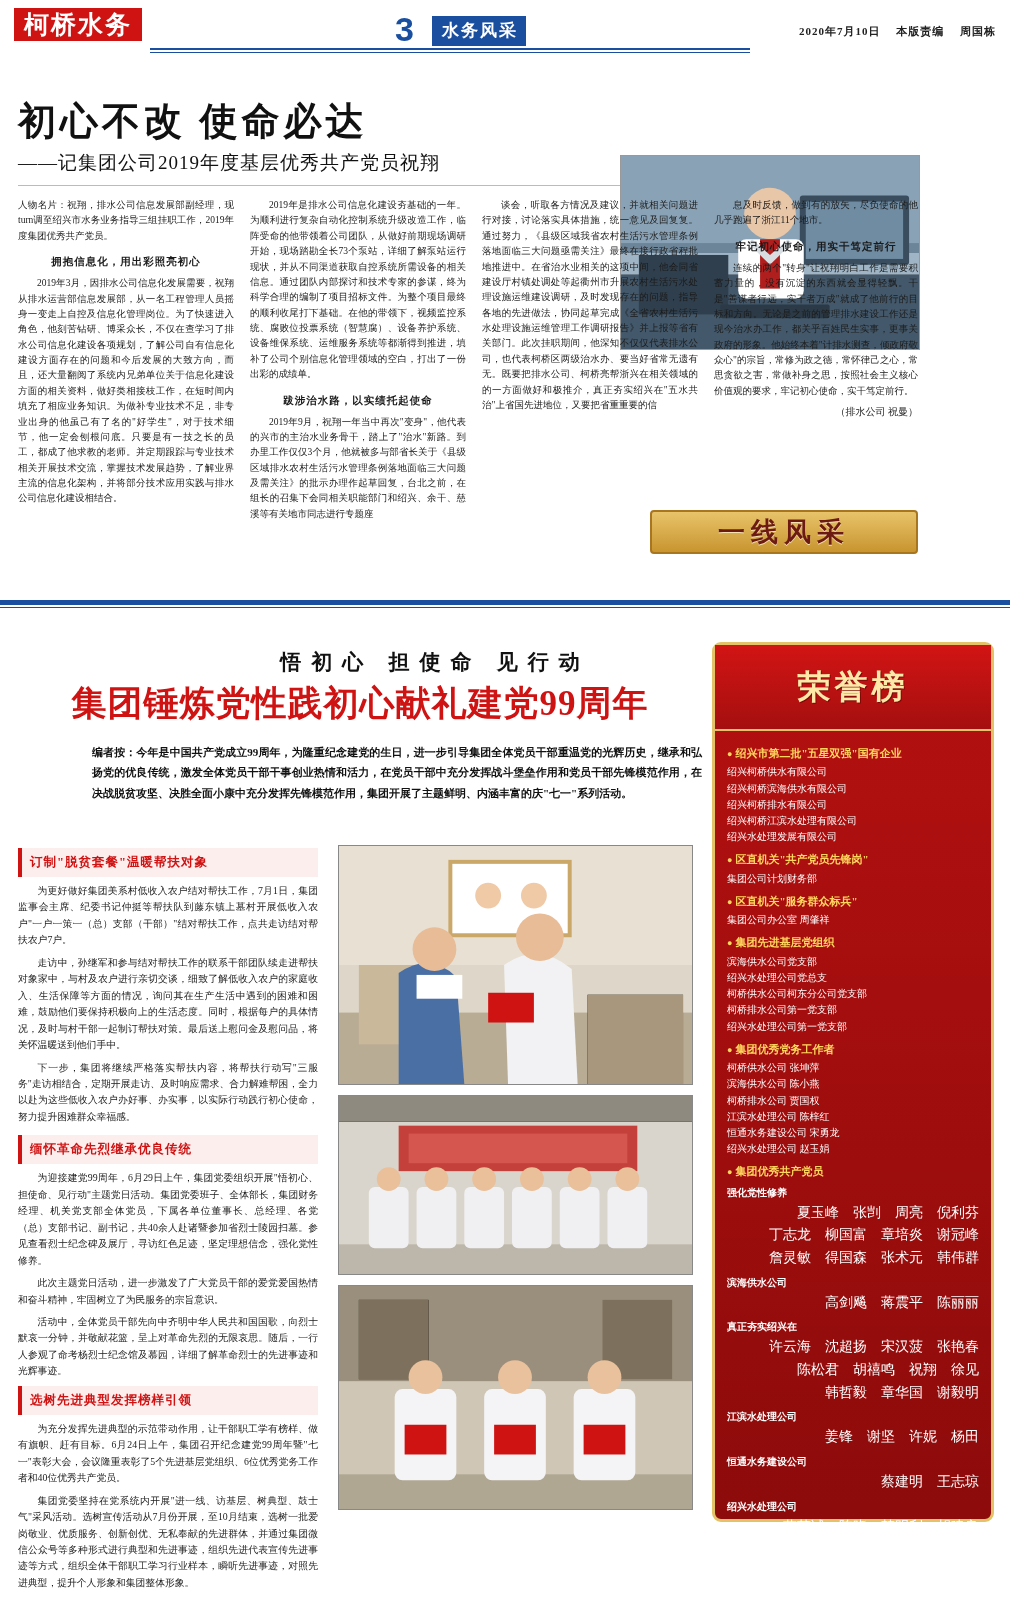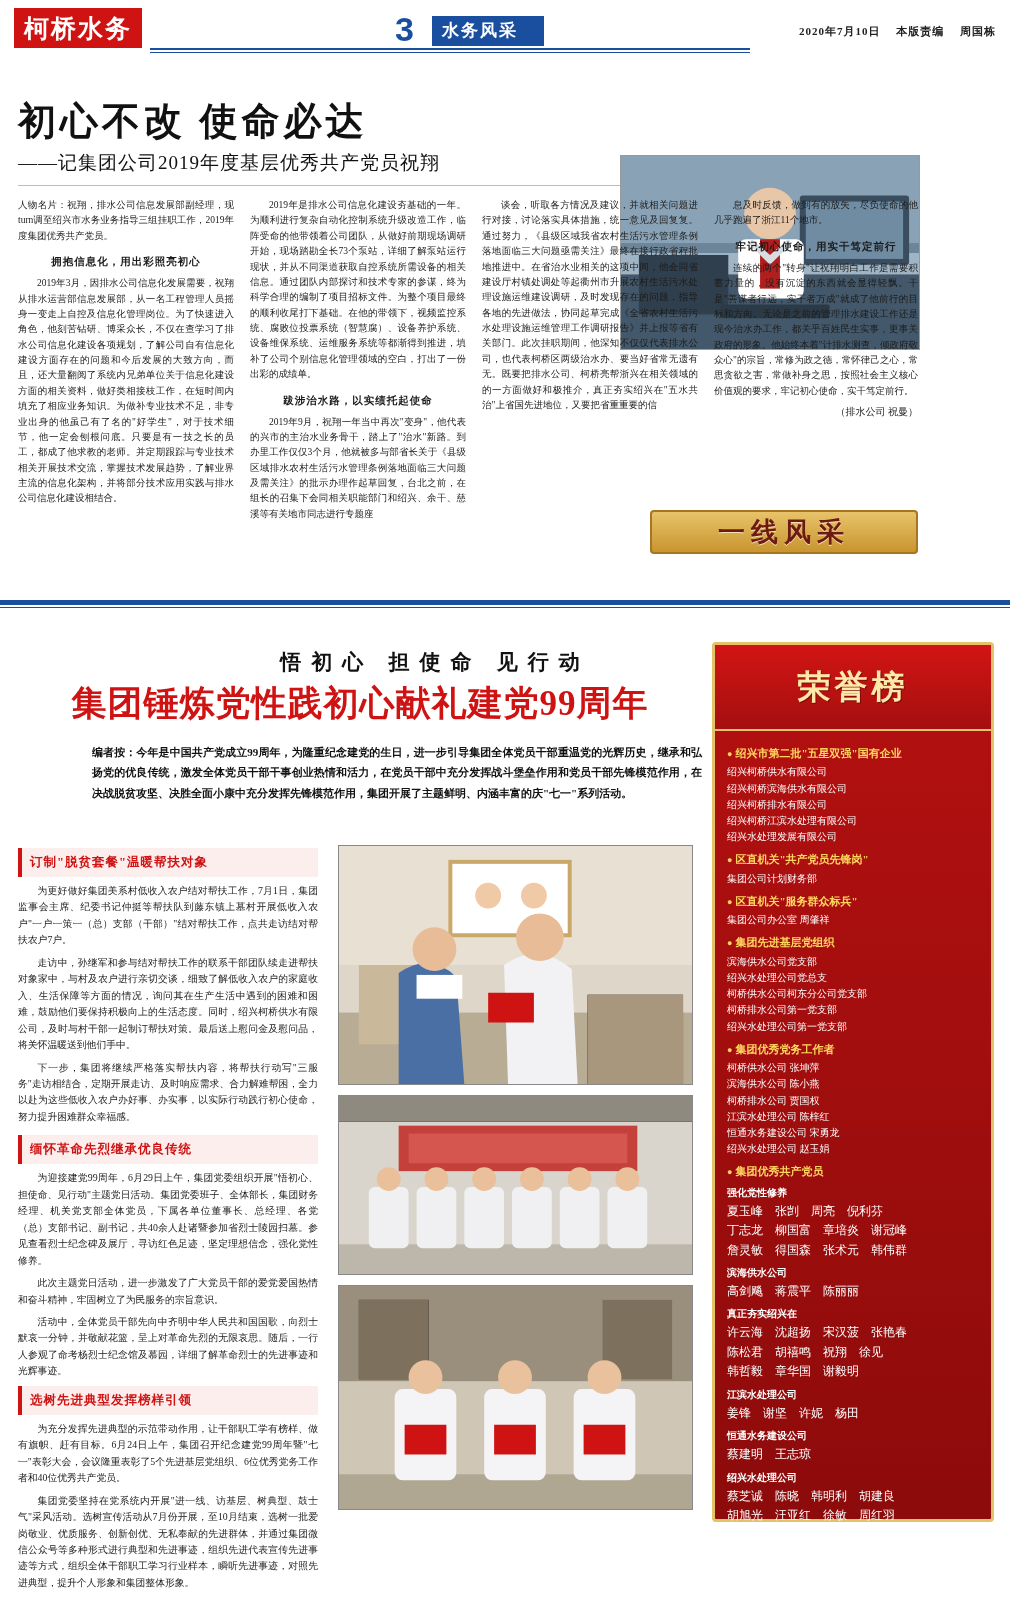--- a/index.html
+++ b/index.html
@@ -12,21 +12,21 @@
     position:relative;
     overflow:hidden;
   }
   .page { position:relative; width:1010px; height:1600px; }
 
   
   .masthead {
     position:absolute; left:0; top:0; width:1010px; height:60px;
   }
   .logo-box {
-    position:absolute; left:14px; top:8px; width:128px; height:40px;
+    position:absolute; left:14px; top:8px; width:128px; height:33px;
     background:#cf1313; color:#fff;
     display:flex; align-items:center; justify-content:center;
     font-family:"Liberation Serif", serif;
     font-weight:bold; font-size:25px; letter-spacing:2px;
     border:2px solid #cf1313;
   }
   .mast-rule {
     position:absolute; left:150px; top:48px; width:600px; height:2px; background:#1a4fa0;
   }
   .mast-rule2 {
@@ -34,21 +34,21 @@
   }
   .page-num {
     position:absolute; left:395px; top:10px;
     font-size:34px; font-weight:bold; color:#1a4fa0;
     font-family:"Liberation Sans", sans-serif;
   }
   .section-tag {
     position:absolute; left:432px; top:16px;
     background:#1a4fa0; color:#fff;
     font-size:17px; font-weight:bold; letter-spacing:2px;
-    padding:3px 26px 4px 10px;
+    padding:3px 8px 4px 10px;
     font-family:"Liberation Serif", serif;
   }
   .mast-date {
     position:absolute; right:14px; top:24px;
     font-size:11px; color:#222; letter-spacing:1px;
     white-space:nowrap;
   }
   .mast-date span { margin-left:12px;font-weight:bold; }
 
   
@@ -124,39 +124,39 @@
     position:absolute; border:1px solid #888; overflow:hidden;
   }
   .p1 { left:338px; top:845px; width:355px; height:240px; }
   .p2 { left:338px; top:1095px; width:355px; height:180px; }
   .p3 { left:338px; top:1285px; width:355px; height:225px; }
 
   
   .honor {
     position:absolute; left:712px; top:642px; width:282px; height:880px;
     background:linear-gradient(#b51010,#8d0b0b);
-    border:3px solid #e3c268; border-radius:4px;
+    border:3px solid #e3c268; border-radius:9px;
   }
   .honor-top {
     height:86px; background:linear-gradient(#d21414,#a50f0f);
     display:flex; align-items:center; justify-content:center;
     border-bottom:2px solid #e3c268;
   }
   .honor-title {
     font-size:33px; font-weight:bold; color:#ffe9a8; letter-spacing:4px;
     text-shadow:1px 1px 0 #7a0a0a;
   }
   .honor-body { padding:8px 12px 10px 12px; }
   .h-cat {
     color:#ffd75e; font-size:11px; font-weight:bold; margin:7px 0 3px 0; line-height:1.4;
   }
   .h-cat::before { content:"●"; margin-right:3px; font-size:9px; }
   .h-sub { color:#ffffff; font-size:10px; font-weight:bold; margin:6px 0 2px 0; }
   .h-item { color:#ffffff; font-size:10px; line-height:1.62; }
-  .h-names { color:#ffffff; font-size:12px; line-height:1.62; }
+  .h-names { color:#ffffff; font-size:14px; line-height:1.62;text-align:right; }
 
   
   .ph-frame { width:100%; height:100%; position:relative; }
 </style>
 </head>
 <body>
 
 <div class="page">
 
   <div class="masthead">
@@ -222,21 +222,21 @@
   <div class="divider-thick"></div>
   <div class="divider-thin"></div>
 
   <div class="feat-kicker">悟初心    担使命    见行动</div>
   <div class="feat-title">集团锤炼党性践初心献礼建党99周年</div>
   <div class="editor-note">编者按：今年是中国共产党成立99周年，为隆重纪念建党的生日，进一步引导集团全体党员干部重温党的光辉历史，继承和弘扬党的优良传统，激发全体党员干部干事创业热情和活力，在党员干部中充分发挥战斗堡垒作用和党员干部先锋模范作用，在决战脱贫攻坚、决胜全面小康中充分发挥先锋模范作用，集团开展了主题鲜明、内涵丰富的庆"七一"系列活动。</div>
 
   <div class="bcol bcol1">
     <div class="sec-head">订制"脱贫套餐"温暖帮扶对象</div>
     <p>为更好做好集团美系村低收入农户结对帮扶工作，7月1日，集团监事会主席、纪委书记仲挺等帮扶队到藤东镇上墓村开展低收入农户"一户一策一（总）支部（干部）"结对帮扶工作，点共走访结对帮扶农户7户。</p>
-    <p>走访中，孙继军和参与结对帮扶工作的联系干部团队续走进帮扶对象家中，与村及农户进行亲切交谈，细致了解低收入农户的家庭收入、生活保障等方面的情况，询问其在生产生活中遇到的困难和困难，鼓励他们要保持积极向上的生活态度。同时，绍兴柯桥供水有限公司，及时与村干部一起制订帮扶对策。最后送上慰问金及慰问品，将关怀温暖送到他们手中。</p>
+    <p>走访中，孙继军和参与结对帮扶工作的联系干部团队续走进帮扶对象家中，与村及农户进行亲切交谈，细致了解低收入农户的家庭收入、生活保障等方面的情况，询问其在生产生活中遇到的困难和困难，鼓励他们要保持积极向上的生活态度。同时，根据每户的具体情况，及时与村干部一起制订帮扶对策。最后送上慰问金及慰问品，将关怀温暖送到他们手中。</p>
     <p>下一步，集团将继续严格落实帮扶内容，将帮扶行动写"三服务"走访相结合，定期开展走访、及时响应需求、合力解难帮困，全力以赴为这些低收入农户办好事、办实事，以实际行动践行初心使命，努力提升困难群众幸福感。</p>
 
     <div class="sec-head" style="margin-top:10px;">缅怀革命先烈继承优良传统</div>
     <p>为迎接建党99周年，6月29日上午，集团党委组织开展"悟初心、担使命、见行动"主题党日活动。集团党委班子、全体部长，集团财务经理、机关党支部全体党员，下属各单位董事长、总经理、各党（总）支部书记、副书记，共40余人赴诸暨参加省烈士陵园扫墓。参见查看烈士纪念碑及展厅，寻访红色足迹，坚定理想信念，强化党性修养。</p>
     <p>此次主题党日活动，进一步激发了广大党员干部的爱党爱国热情和奋斗精神，牢固树立了为民服务的宗旨意识。</p>
     <p>活动中，全体党员干部先向中齐明中华人民共和国国歌，向烈士默哀一分钟，并敬献花篮，呈上对革命先烈的无限哀思。随后，一行人参观了命考杨烈士纪念馆及慕园，详细了解革命烈士的先进事迹和光辉事迹。</p>
 
     <div class="sec-head" style="margin-top:0;">选树先进典型发挥榜样引领</div>
     <p>为充分发挥先进典型的示范带动作用，让干部职工学有榜样、做有旗帜、赶有目标。6月24日上午，集团召开纪念建党99周年暨"七一"表彰大会，会议隆重表彰了5个先进基层党组织、6位优秀党务工作者和40位优秀共产党员。</p>
     <p>集团党委坚持在党系统内开展"进一线、访基层、树典型、鼓士气"采风活动。选树宣传活动从7月份开展，至10月结束，选树一批爱岗敬业、优质服务、创新创优、无私奉献的先进群体，并通过集团微信公众号等多种形式进行典型和先进事迹，组织先进代表宣传先进事迹等方式，组织全体干部职工学习行业样本，瞬听先进事迹，对照先进典型，提升个人形象和集团整体形象。</p>

